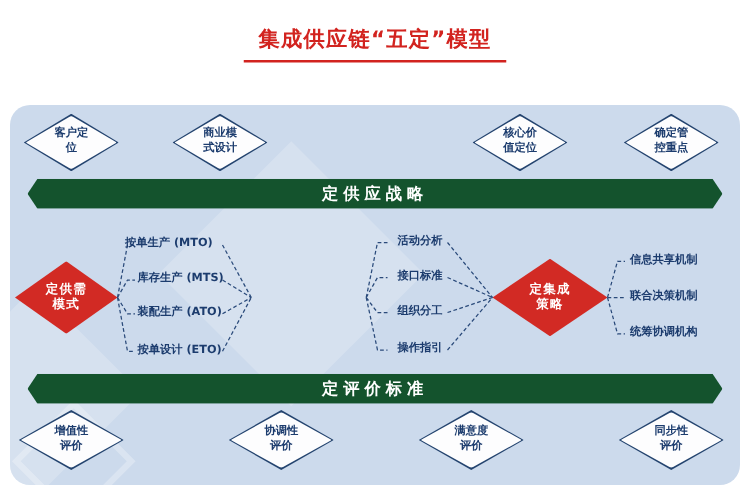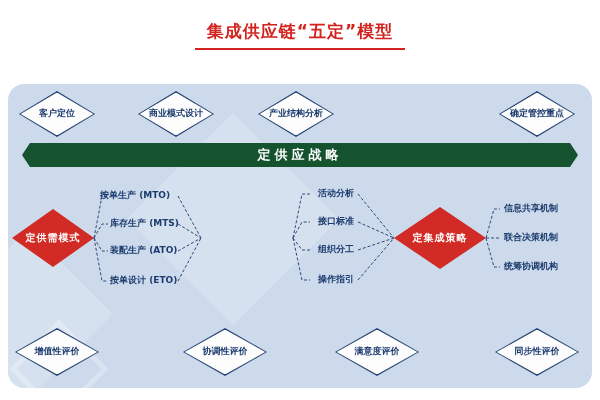--- a/index.html
+++ b/index.html
@@ -32,21 +32,21 @@
     clip-path:polygon(50% 0,100% 50%,50% 100%,0 50%);
   }
   .diamond::after{
     content:"";position:absolute;inset:1.6px;background:#fdfdfe;
     clip-path:polygon(50% 0,100% 50%,50% 100%,0 50%);
   }
   .diamond.red::before{background:#d22a24;}
   .diamond.red::after{content:none;}
   .d-text{
     position:absolute;inset:0;z-index:1;
-    display:flex;flex-direction:row;align-items:center;justify-content:center;
+    display:flex;flex-direction:column;align-items:center;justify-content:center;
     font-size:9px;font-weight:bold;color:#1c3c6e;text-align:center;line-height:1.3;
   }
   .diamond.red .d-text{color:#ffffff;font-size:10px;line-height:1.25;letter-spacing:1px;}
 
   .banner{
     position:absolute;left:14px;width:556px;height:24px;z-index:2;
     background:#14532d;color:#ffffff;
     display:flex;align-items:center;justify-content:center;
     font-size:13px;font-weight:bold;letter-spacing:4px;
     clip-path:polygon(8px 0,calc(100% - 8px) 0,100% 50%,calc(100% - 8px) 100%,8px 100%,0 50%);
@@ -98,34 +98,35 @@
       <span>客户定</span>
       <span>位</span>
     </div>
   </div>
   <div class="diamond" style="left:130px;top:7px;width:76px;height:46px;">
     <div class="d-text">
       <span>商业模</span>
       <span>式设计</span>
     </div>
   </div>
-  <div class="diamond" style="left:250px;top:7px;width:76px;height:46px;">
+  <div class="diamond" style="left:370px;top:7px;width:76px;height:46px;">
     <div class="d-text">
-      <span>产业结</span>
-      <span>构分析</span>
+      <span>核心价</span>
+      <span>值定位</span>
     </div>
   </div>
   <div class="diamond" style="left:491px;top:7px;width:76px;height:46px;">
     <div class="d-text">
       <span>确定管</span>
       <span>控重点</span>
     </div>
   </div>
 
   <div class="banner top">定供应战略</div>
+  <div class="banner bottom">定评价标准</div>
 
   <div class="diamond red" style="left:4px;top:125px;width:82px;height:58px;">
     <div class="d-text">
       <span>定供需</span>
       <span>模式</span>
     </div>
   </div>
   <div class="diamond red" style="left:386px;top:123px;width:92px;height:62px;">
     <div class="d-text">
       <span>定集成</span>

